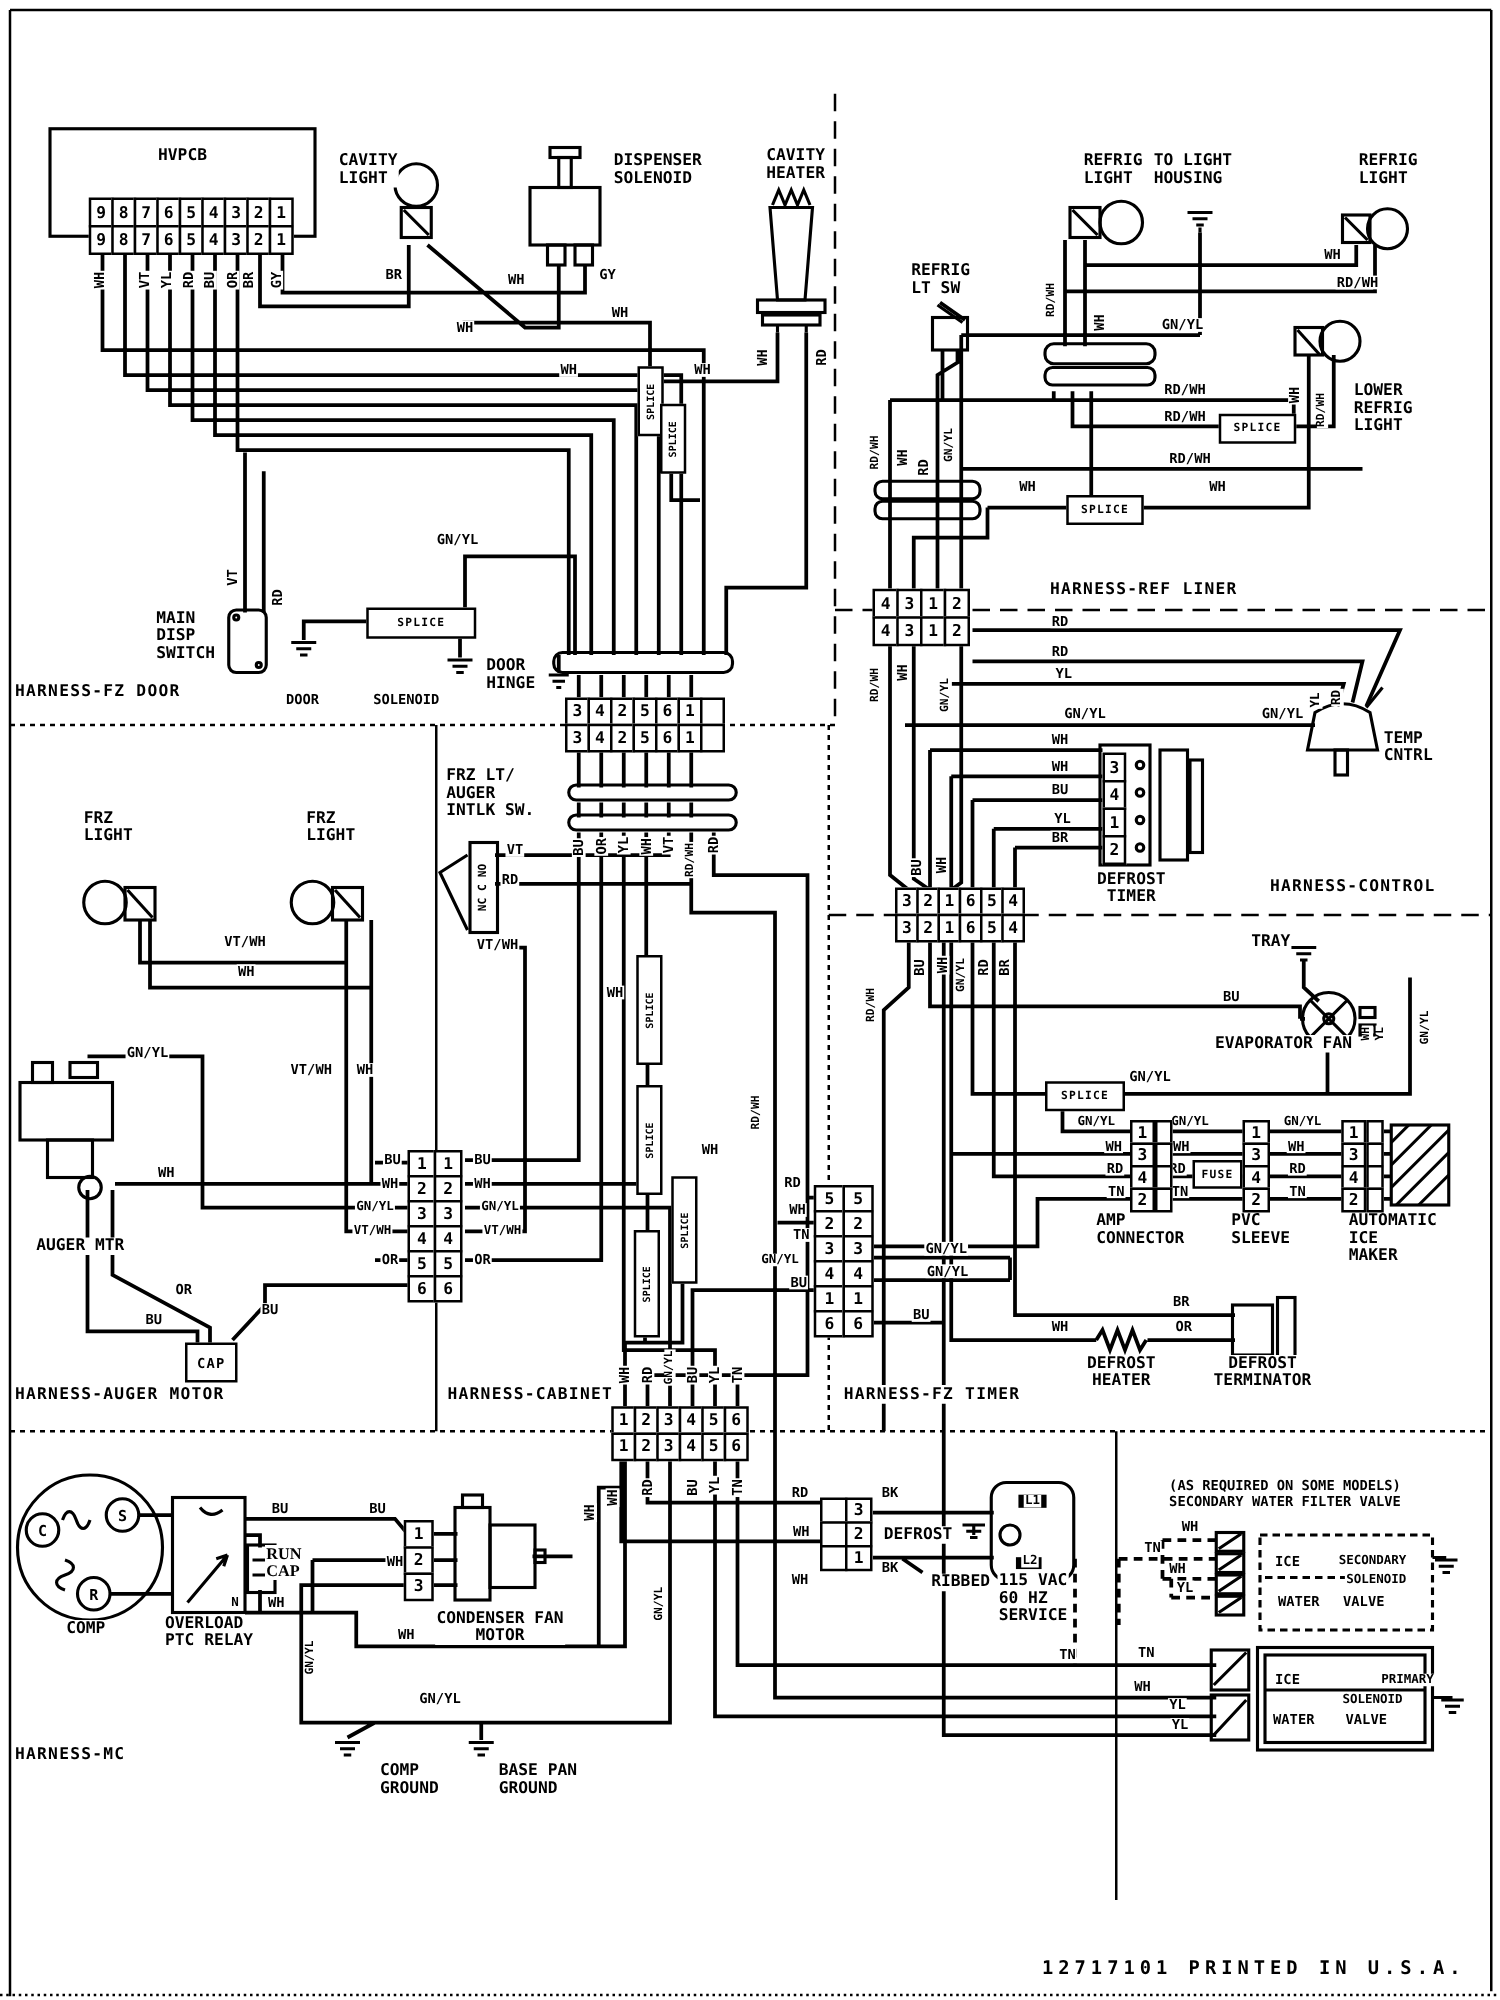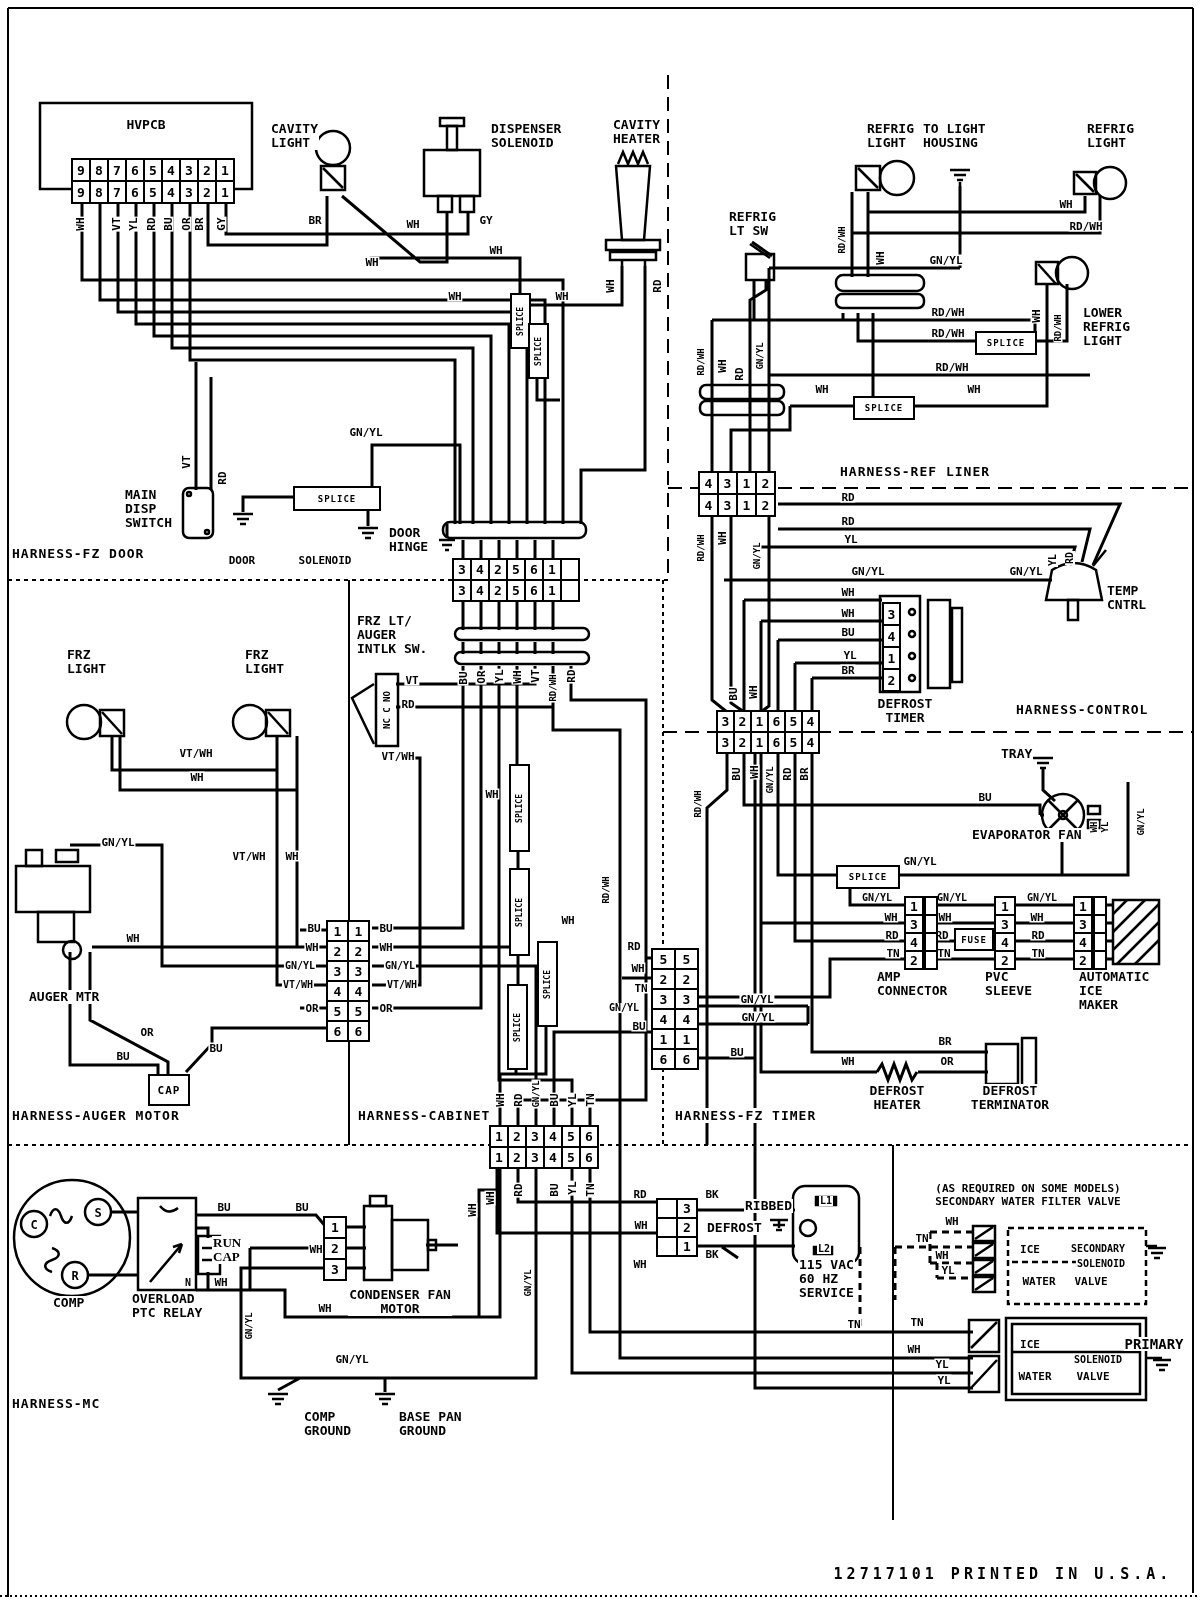--- a/index.html
+++ b/index.html
@@ -395,21 +395,21 @@
       <div class="lbl v" style="left: 387px; top: 710px; font-size: 9px;">NC C NO</div>
       <div class="lbl" style="left: 34px; top: 1225px; font-size: 12px;">C</div>
       <div class="lbl" style="left: 98px; top: 1213px; font-size: 12px;">S</div>
       <div class="lbl" style="left: 75px; top: 1276px; font-size: 12px;">R</div>
       <div class="lbl" style="left: 1030px; top: 1249px; font-size: 11px;">ICE</div>
       <div class="lbl" style="left: 1098px; top: 1249px; font-size: 10px;">SECONDARY</div>
       <div class="lbl" style="left: 1101px; top: 1264px; font-size: 10px;">SOLENOID</div>
       <div class="lbl" style="left: 1039px; top: 1281px; font-size: 11px;">WATER</div>
       <div class="lbl" style="left: 1091px; top: 1281px; font-size: 11px;">VALVE</div>
       <div class="lbl" style="left: 1030px; top: 1344px; font-size: 11px;">ICE</div>
-      <div class="lbl" style="left: 1154px; top: 1344px; font-size: 14px; text-align: center;">PRIMARY</div>
+      <div class="lbl" style="left: 1126px; top: 1344px; font-size: 10px; text-align: center;">PRIMARY</div>
       <div class="lbl" style="left: 1098px; top: 1360px; font-size: 10px;">SOLENOID</div>
       <div class="lbl" style="left: 1035px; top: 1376px; font-size: 11px;">WATER</div>
       <div class="lbl" style="left: 1093px; top: 1376px; font-size: 11px;">VALVE</div>
       <div class="title c" style="left: 146px; top: 118px;">HVPCB</div>
       <div class="title" style="left: 270px; top: 122px;">CAVITY
 LIGHT</div>
       <div class="title" style="left: 490px; top: 122px;">DISPENSER
 SOLENOID</div>
       <div class="title" style="left: 612px; top: 118px;">CAVITY
 HEATER</div>
@@ -455,21 +455,21 @@
       <div class="title c" style="left: 1010px; top: 1084px;">DEFROST
 TERMINATOR</div>
       <div class="title" style="left: 52px; top: 1296px;">COMP</div>
       <div class="title" style="left: 131px; top: 1292px;">OVERLOAD
 PTC RELAY</div>
       <div class="title" style="left: 212px; top: 1236px; font-family: Liberation Serif, serif;">RUN
 CAP</div>
       <div class="title c" style="left: 400px; top: 1288px;">CONDENSER FAN
 MOTOR</div>
       <div class="title" style="left: 706px; top: 1221px;">DEFROST</div>
-      <div class="title" style="left: 744px; top: 1199px;">RIBBED</div>
+      <div class="title" style="left: 744px; top: 1259px;">RIBBED</div>
       <div class="title" style="left: 798px; top: 1258px;">115 VAC
 60 HZ
 SERVICE</div>
       <div class="title c" style="left: 1028px; top: 1182px; font-size: 11px; line-height: 13px;">(AS REQUIRED ON SOME MODELS)
 SECONDARY WATER FILTER VALVE</div>
       <div class="title" style="left: 303px; top: 1410px;">COMP
 GROUND</div>
       <div class="title" style="left: 398px; top: 1410px;">BASE PAN
 GROUND</div>
       <div class="sec" style="left: 10px; top: 546px;">HARNESS-FZ DOOR</div>

